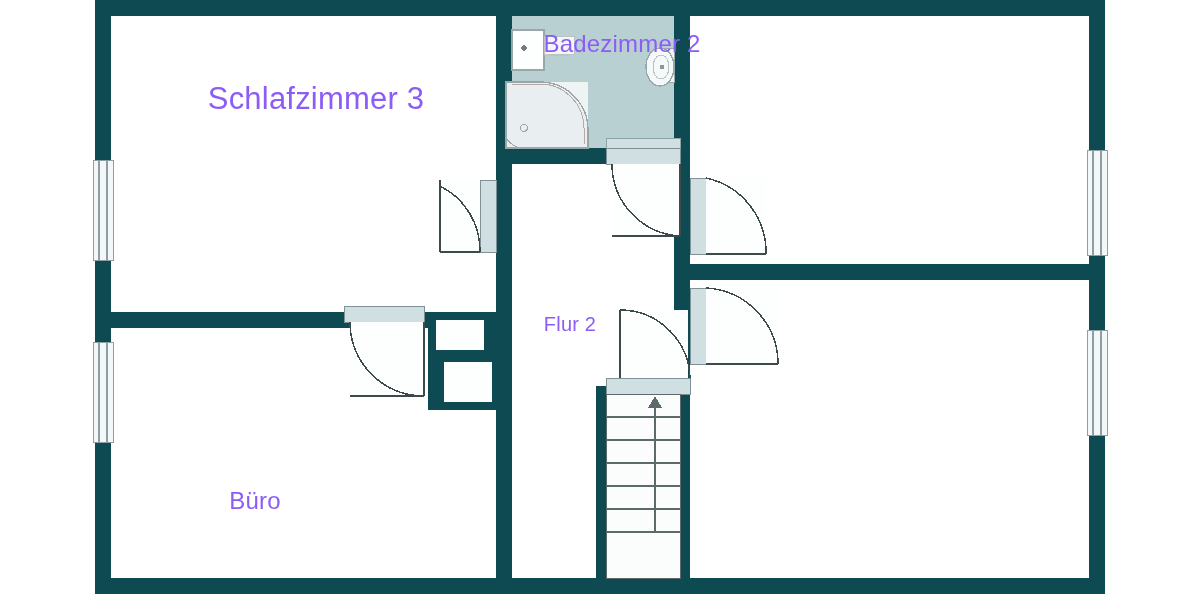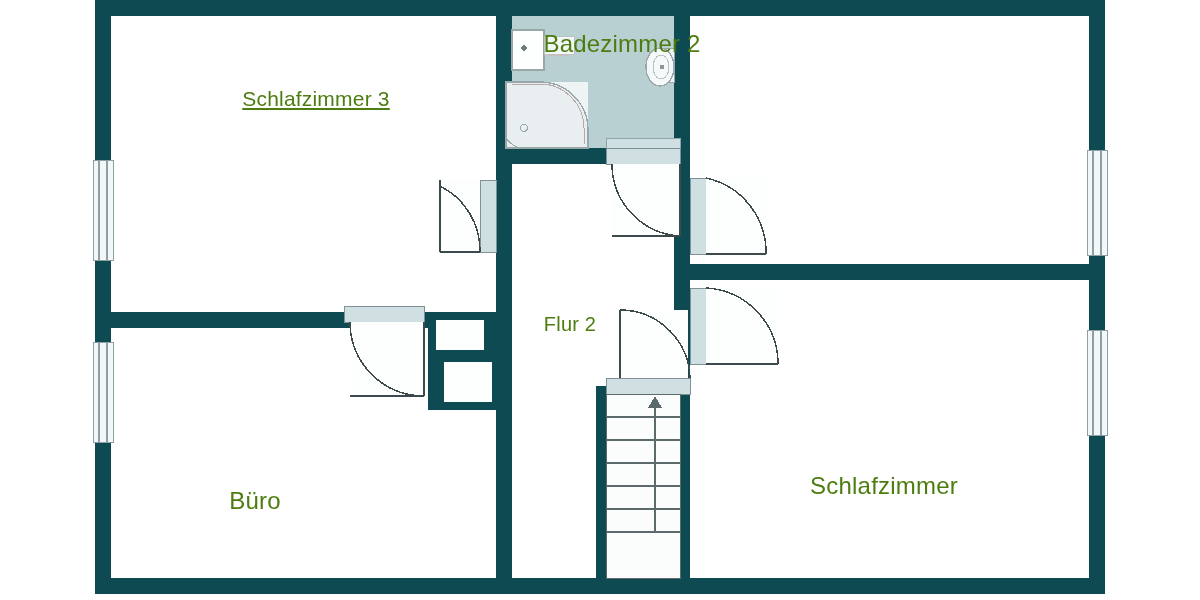--- a/index.html
+++ b/index.html
@@ -22,21 +22,21 @@
   #plan-svg {
     position: absolute;
     left: 0;
     top: 0;
     width: 1200px;
     height: 600px;
     display: block;
   }
   .room-label {
     position: absolute;
-    color: #4d7c0f;
+    color: #8b5cf6;
     font-family: "Liberation Sans", sans-serif;
     font-weight: 400;
     white-space: nowrap;
     -webkit-font-smoothing: antialiased;
     transform: translate(-50%, -50%);
     letter-spacing: 0.2px;
     text-align: center;
   }
 </style>
 </head>
@@ -183,24 +183,23 @@
       <line x1="606" y1="532" x2="680" y2="532" stroke="#5c6a6c" stroke-width="1.4"></line>
 
       <line x1="655" y1="398" x2="655" y2="532" stroke="#5c6a6c" stroke-width="1.4"></line>
 
       <path d="M655 396 L648 408 L662 408 Z" fill="#5c6a6c"></path>
       <rect x="606" y="394" width="74" height="184" fill="none" stroke="#5c6a6c" stroke-width="1"></rect>
     </g>
 
   </svg>
 
-  <div class="room-label" style="left:316px; top:99px; font-size:21px;text-decoration:underline;">Schlafzimmer 3</div>
+  <div class="room-label" style="left:316px; top:99px; font-size:31px;">Schlafzimmer 3</div>
 
   <div class="room-label" style="left:622px; top:44px; font-size:24px;">Badezimmer 2</div>
 
 
   <div class="room-label" style="left:570px; top:324px; font-size:20px;">Flur 2</div>
 
   <div class="room-label" style="left:255px; top:501px; font-size:24px;">Büro</div>
 
-  <div class="room-label" style="left:884px; top:486px; font-size:24px;">Schlafzimmer</div>
 
 </div>
 
 </body></html>

